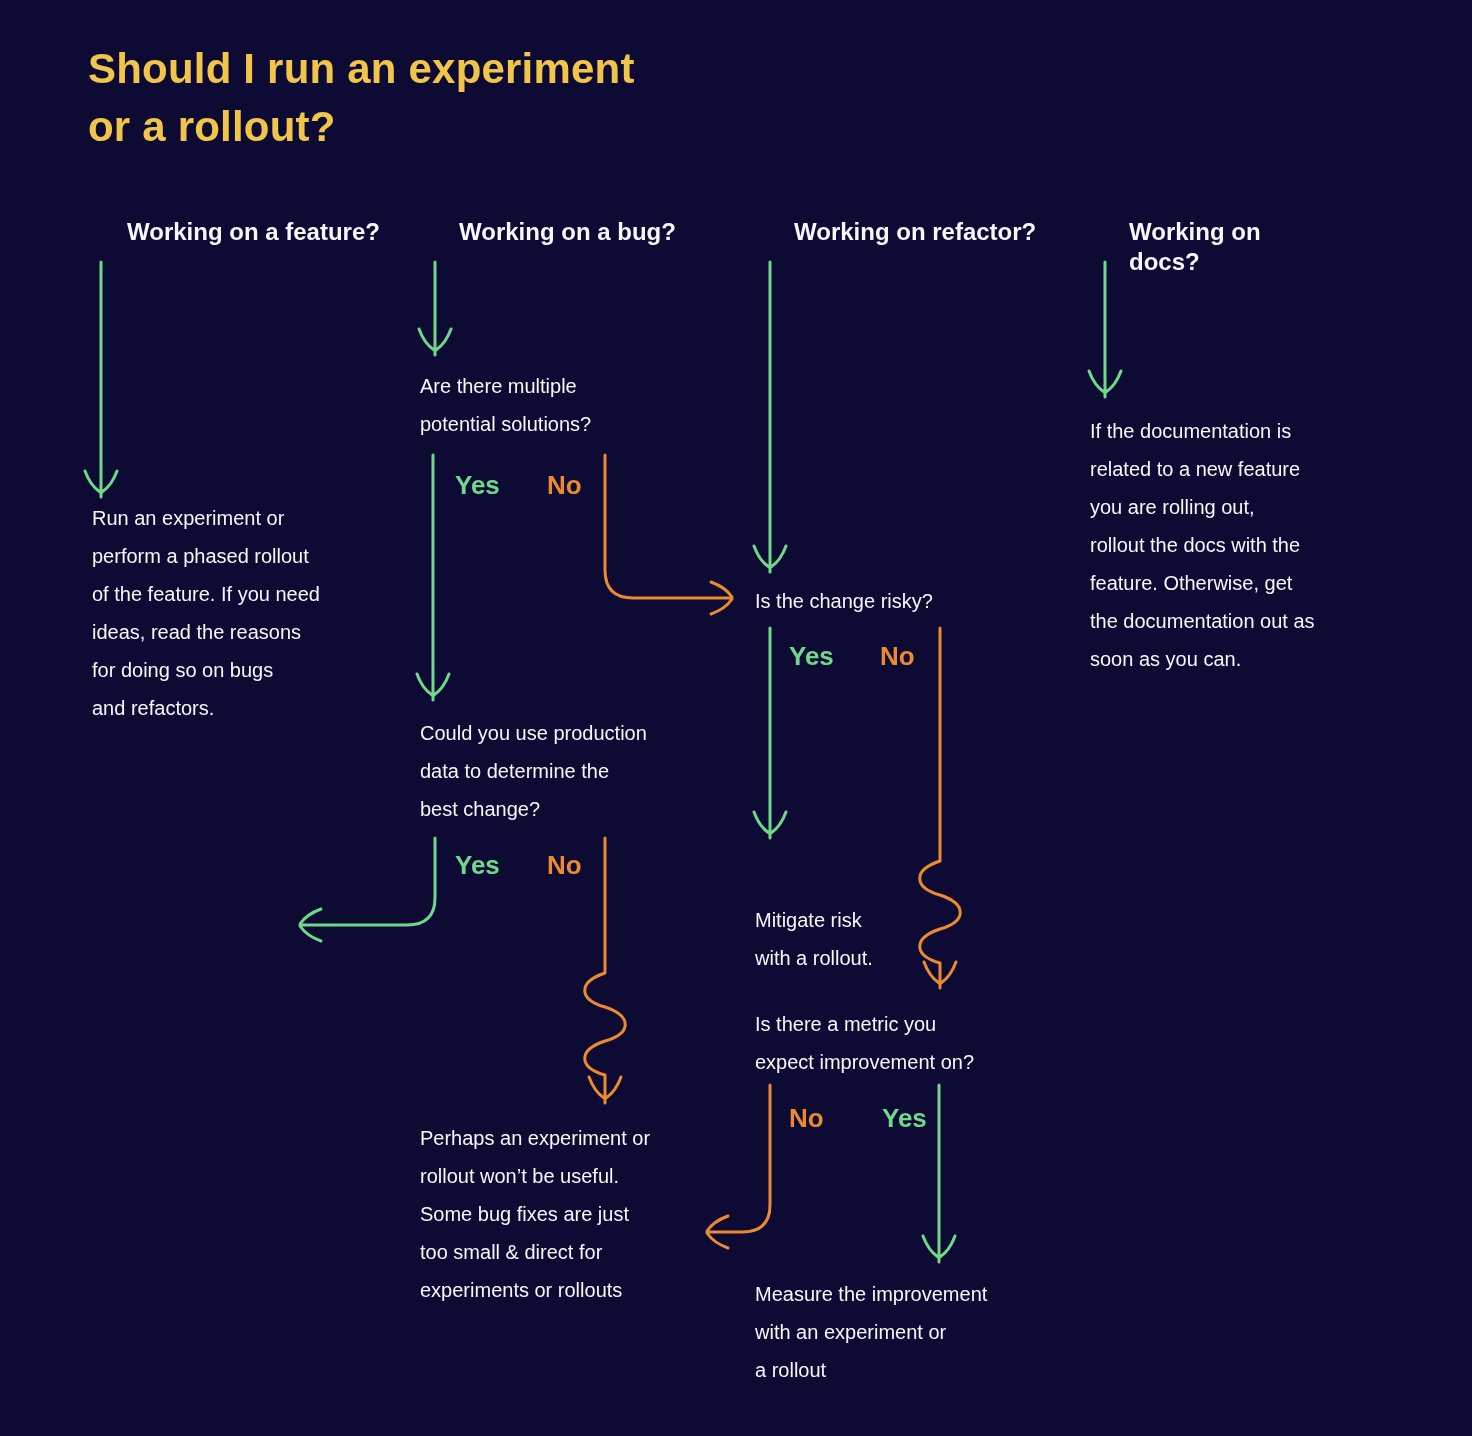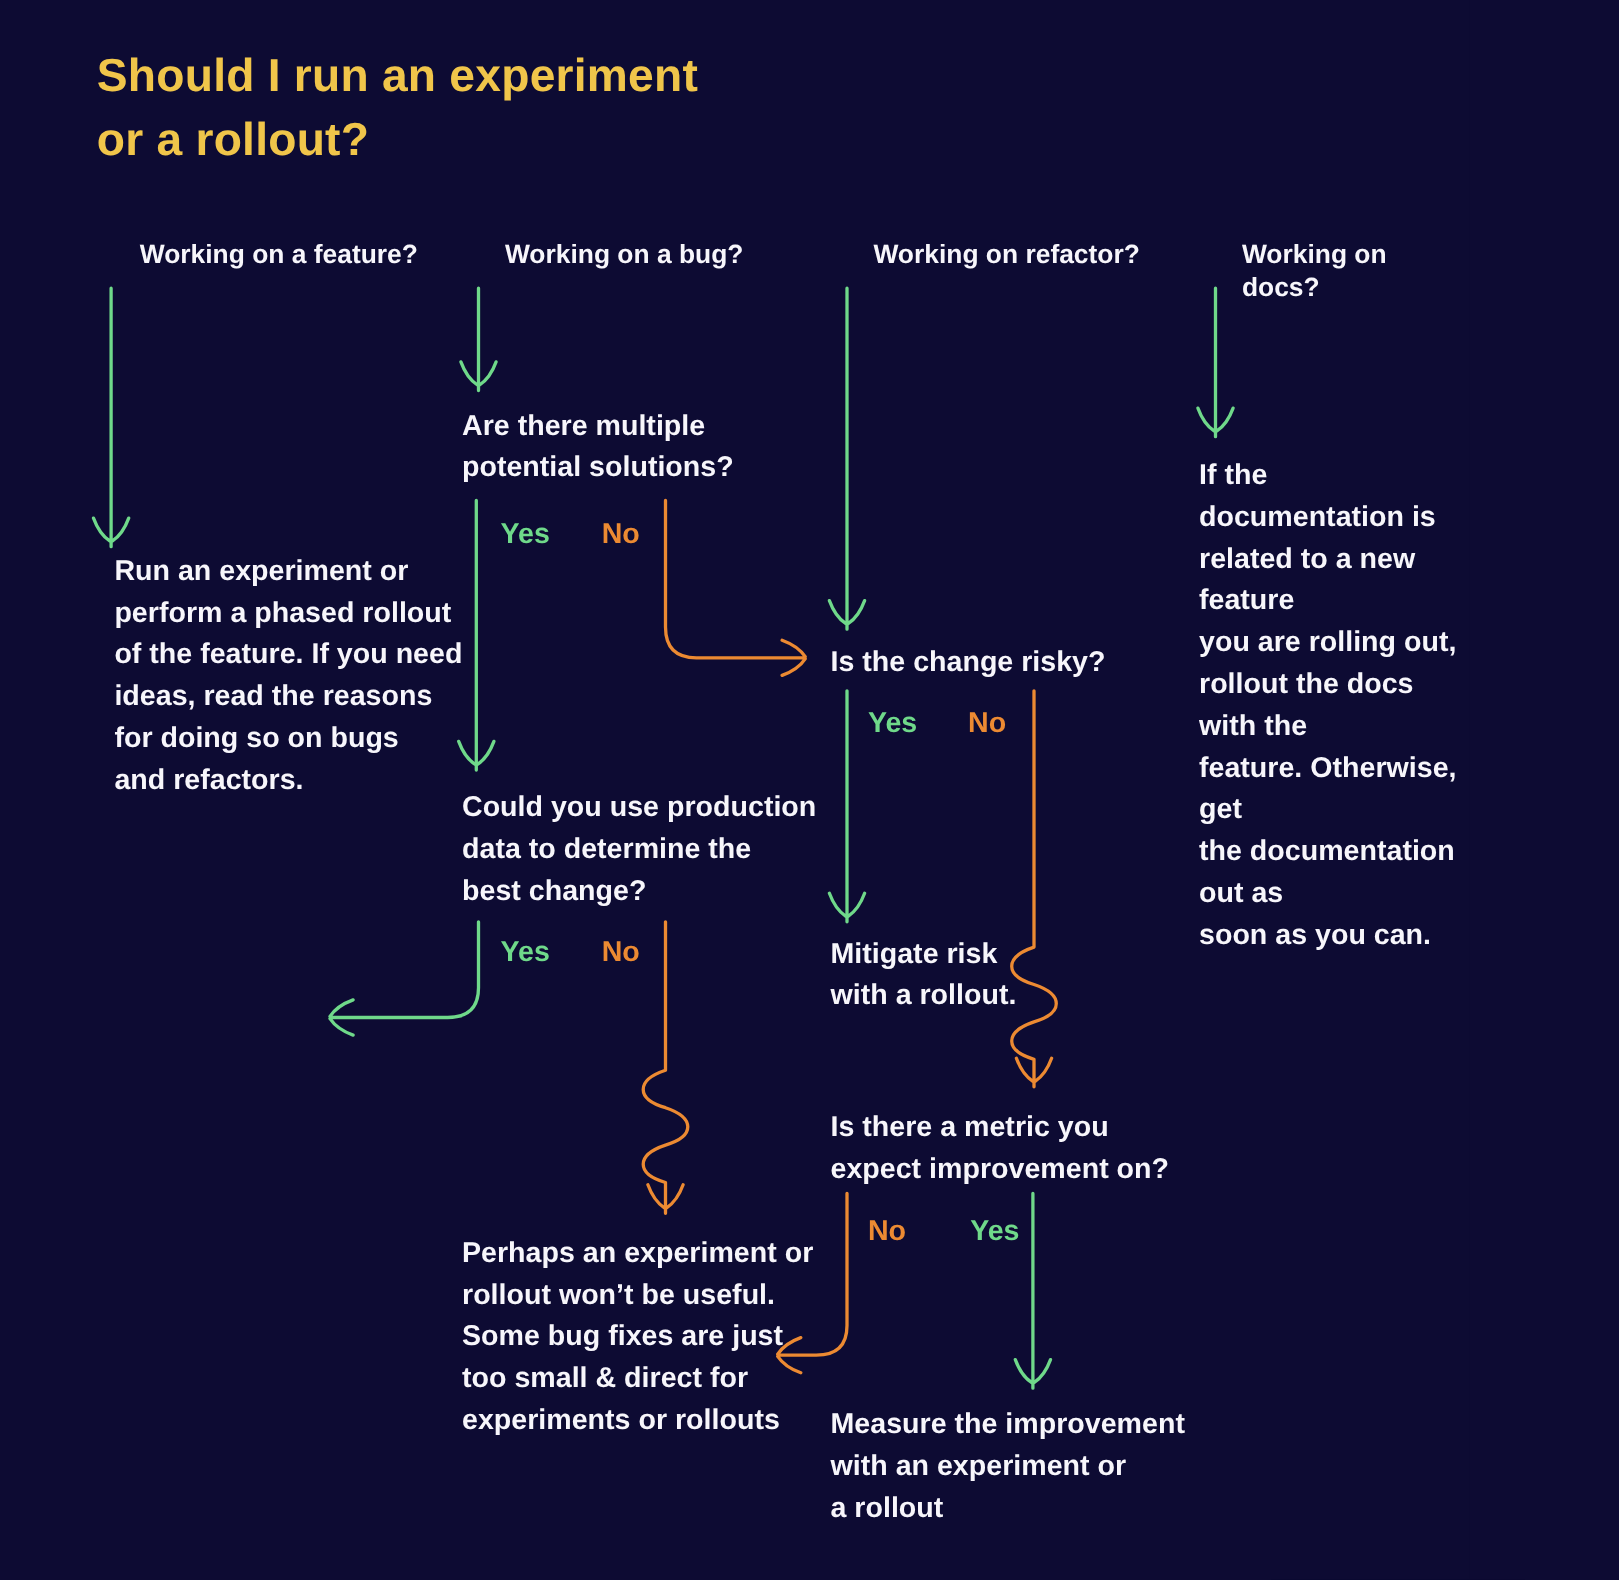--- a/index.html
+++ b/index.html
@@ -18,21 +18,21 @@
   .title{
     position:absolute;left:88px;top:40px;margin:0;
     font-size:42px;line-height:58px;font-weight:bold;
     color:var(--title_yellow);white-space:pre-line;letter-spacing:.2px;
   }
   .hdr{
     position:absolute;font-size:24px;line-height:30px;font-weight:bold;
     color:var(--body_text);white-space:pre-line;margin-left:39px;
   }
   .body{
-    position:absolute;font-size:26px;line-height:38px;font-weight:bold;
+    position:absolute;font-size:20px;line-height:38px;font-weight:normal;
     color:var(--body_text);white-space:pre-line;
   }
   .lbl{
     position:absolute;font-size:26px;line-height:30px;font-weight:bold;white-space:pre;
   }
   .lbl.yes{color:var(--green);text-align:center;}
   .lbl.no{color:var(--orange);}
   .st{fill:none;stroke-width:3;stroke-linecap:round;stroke-linejoin:round;}
   .st.g{stroke:var(--green);}
   .st.o{stroke:var(--orange);}
@@ -70,21 +70,21 @@
   </svg>
 
   <h1 class="title">Should I run an experiment
 or a rollout?</h1>
 
   <div class="hdr" style="left:88px;top:217px">Working on a feature?</div>
   <div class="hdr" style="left:420px;top:217px">Working on a bug?</div>
   <div class="hdr" style="left:755px;top:217px">Working on refactor?</div>
   <div class="hdr" style="left:1090px;top:217px">Working on docs?</div>
 
-  <div class="body" style="left:104px;top:499px">Run an experiment or
+  <div class="body" style="left:92px;top:499px">Run an experiment or
 perform a phased rollout
 of the feature. If you need
 ideas, read the reasons
 for doing so on bugs
 and refactors.</div>
 
   <div class="body" style="left:420px;top:367px">Are there multiple
 potential solutions?</div>
   <div class="lbl yes" style="left:455px;top:470px">Yes</div>
   <div class="lbl no" style="left:547px;top:470px">No</div>
@@ -95,21 +95,21 @@
   <div class="lbl no" style="left:547px;top:850px">No</div>
   <div class="body" style="left:755px;top:582px">Is the change risky?</div>
 
   <div class="body" style="left:420px;top:1119px">Perhaps an experiment or
 rollout won’t be useful.
 Some bug fixes are just
 too small &amp; direct for
 experiments or rollouts</div>
   <div class="lbl yes" style="left:789px;top:641px">Yes</div>
   <div class="lbl no" style="left:880px;top:641px">No</div>
-  <div class="body" style="left:755px;top:847px">Mitigate risk
+  <div class="body" style="left:755px;top:901px">Mitigate risk
 with a rollout.</div>
   <div class="body" style="left:755px;top:1005px">Is there a metric you
 expect improvement on?</div>
   <div class="lbl no" style="left:789px;top:1103px">No</div>
   <div class="lbl yes" style="left:882px;top:1103px">Yes</div>
   <div class="body" style="left:1090px;top:412px">If the documentation is
 related to a new feature
 you are rolling out,
 rollout the docs with the
 feature. Otherwise, get

